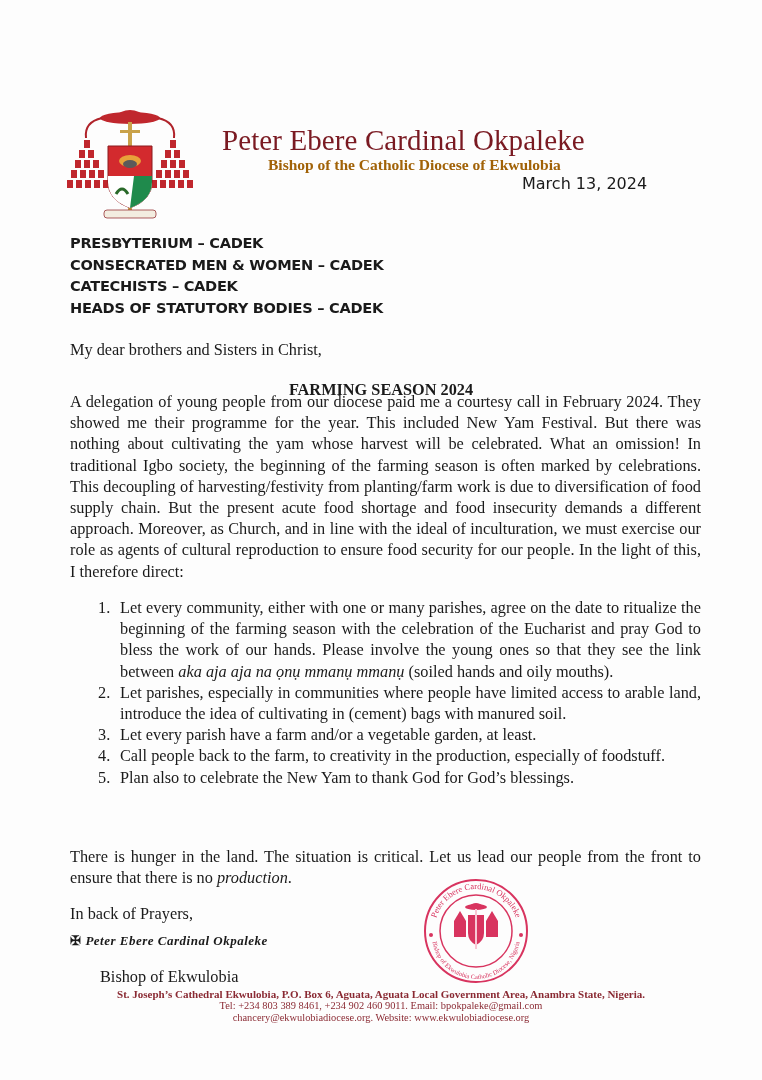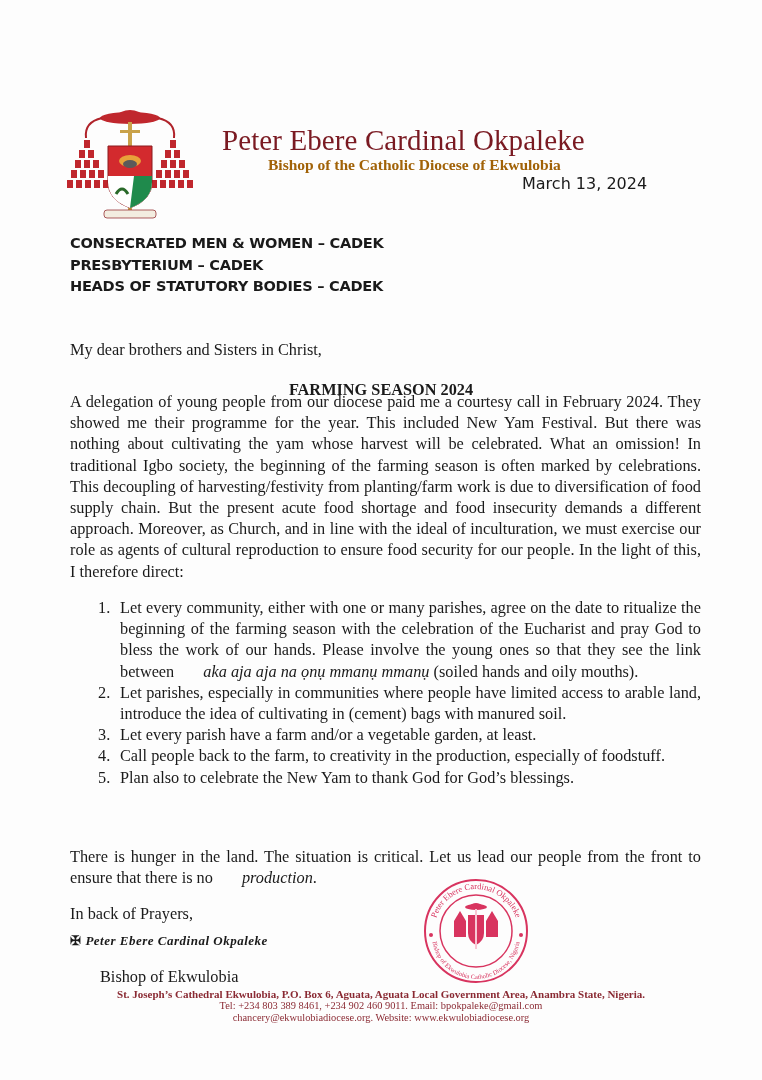--- a/index.html
+++ b/index.html
@@ -25,21 +25,21 @@
   .closing { position:absolute; left:70px; width:631px; top:846px; text-align:justify; }
   .union { position:absolute; left:70px; top:903px; }
   .signature { position:absolute; left:70px; top:933px; font-style:italic; font-weight:bold; font-size:13px; font-family:Liberation Serif, serif; white-space:nowrap; letter-spacing:0.5px; }
   .signature .cross { font-style:normal; margin-right:4px; }
   .sig-title { position:absolute; left:100px; top:966px;text-align:center; }
 
   .seal { position:absolute; left:417px; top:877px; width:118px; height:108px; }
 
   .footer { position:absolute; left:0; width:762px; top:988px; text-align:center; color:#8a2a33; font-family:"Liberation Serif", serif; font-size:10.4px; line-height:12px; }
   .footer .addr { font-size:11px; font-weight:bold; color:#8a2a33; }
-  i, em { font-style:italic;margin-left:25px; }
+  i, em { font-style:italic; }
 </style>
 </head>
 <body>
 
 <div class="page">
 
   <svg class="crest" viewBox="0 0 132 118">
 
     <ellipse cx="66" cy="14" rx="30" ry="6" fill="#c0272d"></ellipse>
     <path d="M48 14 Q66 -2 84 14 Z" fill="#c0272d"></path>
@@ -93,22 +93,23 @@
     <path d="M52 90 Q58 80 64 90" stroke="#2a6a2a" stroke-width="3" fill="none"></path>
 
     <rect x="40" y="106" width="52" height="8" rx="3" fill="#f3ede0" stroke="#8a1a1e" stroke-width="0.7"></rect>
   </svg>
 
   <div class="hdr-name">Peter Ebere Cardinal Okpaleke</div>
   <div class="hdr-sub">Bishop of the Catholic Diocese of  Ekwulobia</div>
   <div class="hdr-date">March 13, 2024</div>
 
   <div class="addressees">
+    <div>PRESBYTERIUM – CADEK</div>
     <div>CONSECRATED MEN &amp; WOMEN – CADEK</div>
-    <div>PRESBYTERIUM – CADEK</div>
+    <div>CATECHISTS – CADEK</div>
     <div>HEADS OF STATUTORY BODIES – CADEK</div>
   </div>
 
   <div class="salutation body-text">My dear brothers and Sisters in Christ,</div>
   <div class="title body-text">FARMING SEASON 2024</div>
   <div class="para body-text">A delegation of young people from our diocese paid me a courtesy call in February 2024. They showed me their programme for the year. This included New Yam Festival. But there was nothing about cultivating the yam whose harvest will be celebrated. What an omission! In traditional Igbo society, the beginning of the farming season is often marked by celebrations. This decoupling of harvesting/festivity from planting/farm work is due to diversification of food supply chain. But the present acute food shortage and food insecurity demands a different approach. Moreover, as Church, and in line with the ideal of inculturation, we must exercise our role as agents of cultural reproduction to ensure food security for our people. In the light of this, I therefore direct:</div>
 
   <ol class="list body-text">
     <li>
       <span class="num">1.</span><span>Let every community, either with one or many parishes, agree on the date to ritualize the beginning of the farming season with the celebration of the Eucharist and pray God to bless the work of our hands. Please involve the young ones so that they see the link between </span><i>aka aja aja na ọnụ mmanụ mmanụ</i><span> (soiled hands and oily mouths).</span>

